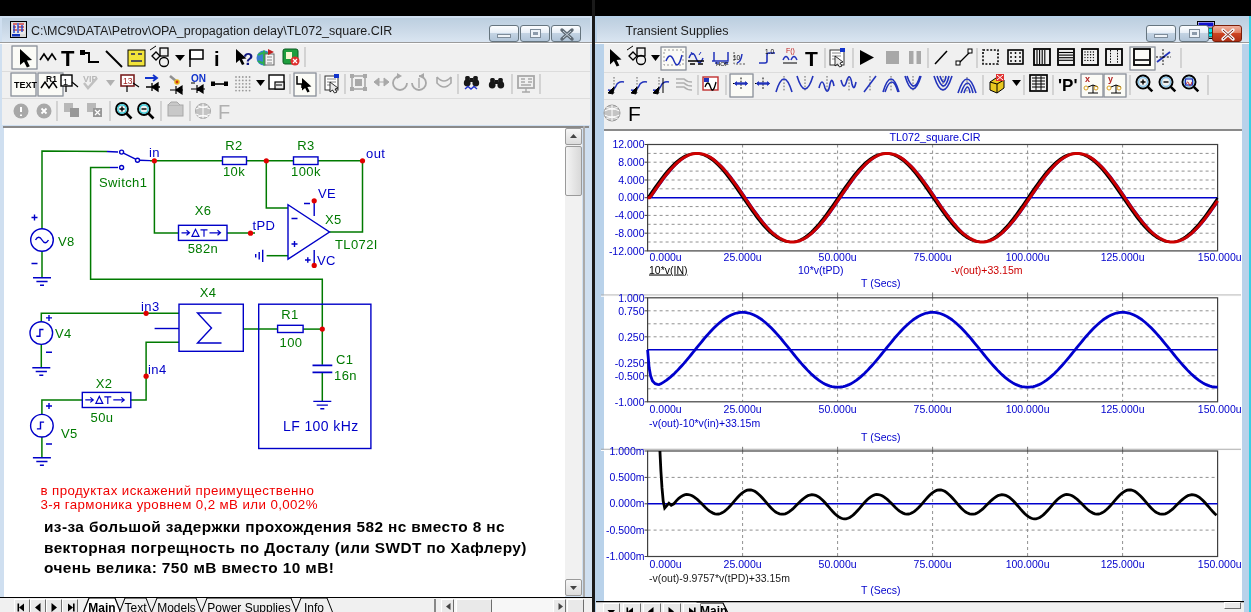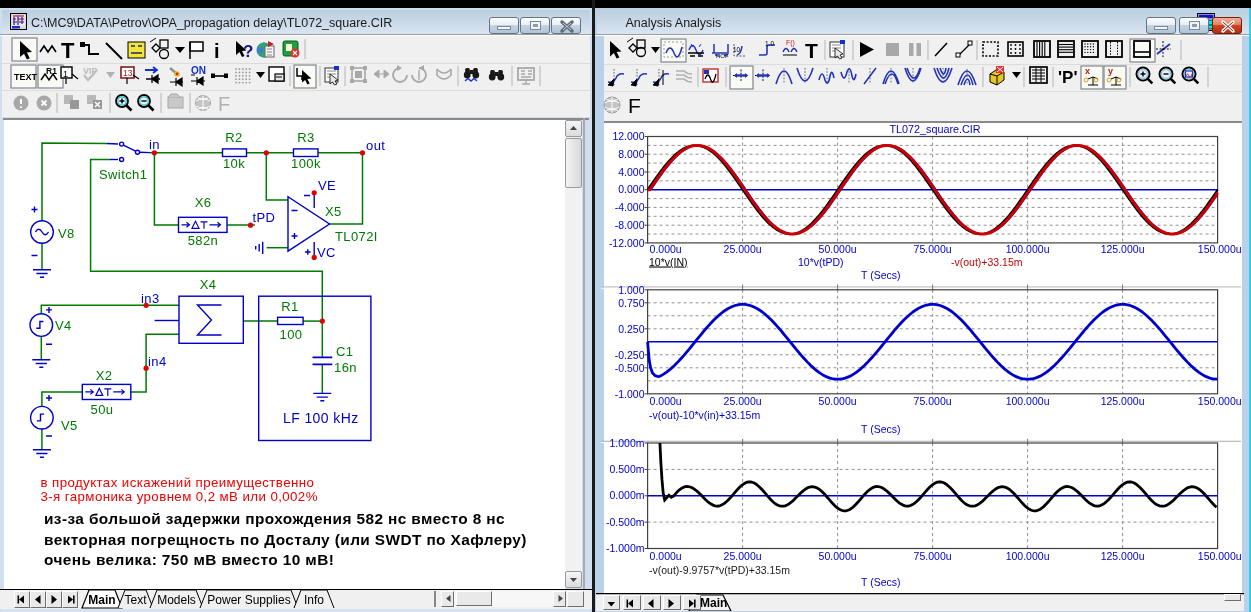--- a/index.html
+++ b/index.html
@@ -1,17 +1,17 @@
 <!DOCTYPE html>
 <html><head><meta charset="utf-8"><style>
 *{margin:0;padding:0;box-sizing:border-box}
 html,body{width:1251px;height:612px;overflow:hidden;background:#000;
  font-family:"Liberation Sans",sans-serif;}
 .abs{position:absolute}
-.win{position:absolute;top:8px;height:496px}
+.win{position:absolute;top:16px;height:496px}
 .ttl{font-size:12.5px;color:#1c1c1c;white-space:nowrap}
 svg text{font-family:"Liberation Sans",sans-serif}
 </style></head><body>
 <div class="win" style="left:0;width:592px">
     <div class="abs" style="left:0;top:0;width:592px;height:612px;background:#cfdff0"></div>
     <div class="abs" style="left:2px;top:2px;width:588px;height:25px;background:linear-gradient(#bccfe0 0%,#c8d7e6 40%,#dbe6f2 100%)"></div>
     <svg class="abs" style="left:10px;top:5px" width="17" height="17" viewBox="0 0 17 17">
       <rect x="0.5" y="0.5" width="16" height="16" fill="#d8d8d8" stroke="#000"></rect>
       <rect x="2" y="2" width="13" height="11" fill="#e8e8e8"></rect>
       <path d="M3 3h4M9 3h5M3 6h3M8 6h6M3 9h4M9 9h5" stroke="#d04040" stroke-width="1.6"></path>
@@ -385,21 +385,21 @@
 <div class="win" style="left:594.5px;width:656.5px">
     <div class="abs" style="left:0;top:0;width:656.5px;height:612px;background:#b9d2ea"></div>
     <div class="abs" style="left:2px;top:2px;width:653px;height:25px;background:linear-gradient(#bccfe0 0%,#c8d7e6 40%,#dbe6f2 100%)"></div>
     <svg class="abs" style="left:602px;top:5px" width="18" height="18" viewBox="0 0 18 18">
       <rect x="0.5" y="0.5" width="17" height="17" fill="#fff" stroke="#000"></rect>
       <rect x="1.5" y="1.5" width="15" height="4" fill="#1111cc"></rect>
       <rect x="4.5" y="7" width="11.5" height="9" fill="#00e4ee" stroke="#000" stroke-width="0.8"></rect>
       <path d="M2.5 8 v1 m0 2 v1 m0 2 v1" stroke="#555" stroke-width="1"></path>
       <path d="M6 13.5 Q8 9 10.5 11 T15 11.5" stroke="#054" stroke-width="1.2" fill="none"></path>
     </svg>
-    <div class="abs ttl" style="left:31px;top:8px">Analysis Analysis</div>
+    <div class="abs ttl" style="left:31px;top:8px">Transient Supplies</div>
     <div class="abs" style="left:551px;top:9px;width:30px;height:17px;background:linear-gradient(#fdfeff 0%,#e7eef6 45%,#c3d3e3 50%,#b0c4d8 100%);border:1px solid #66757f;border-radius:3px">
       <div class="abs" style="left:7px;top:8px;width:14px;height:4px;background:#eef3f8;border:1px solid #7d8b99"></div>
     </div>
     <div class="abs" style="left:584px;top:9px;width:30px;height:17px;background:linear-gradient(#fdfeff 0%,#e7eef6 45%,#c3d3e3 50%,#b0c4d8 100%);border:1px solid #66757f;border-radius:3px">
       <div class="abs" style="left:9px;top:3px;width:11px;height:9px;background:#eef3f8;border:1px solid #7d8b99"></div>
       <div class="abs" style="left:12px;top:6px;width:5px;height:3px;background:#8d9bab"></div>
     </div>
     <div class="abs" style="left:617px;top:9px;width:30px;height:17px;background:linear-gradient(#f0b0a0 0%,#e08060 45%,#cc4422 50%,#b03014 100%);border:1px solid #7a1d08;border-radius:3px">
       <svg class="abs" style="left:0;top:0" width="30" height="17">
         <path d="M10 4 L20 13 M20 4 L10 13" stroke="#f2f5f8" stroke-width="3.4" fill="none" stroke-linecap="round"></path>

